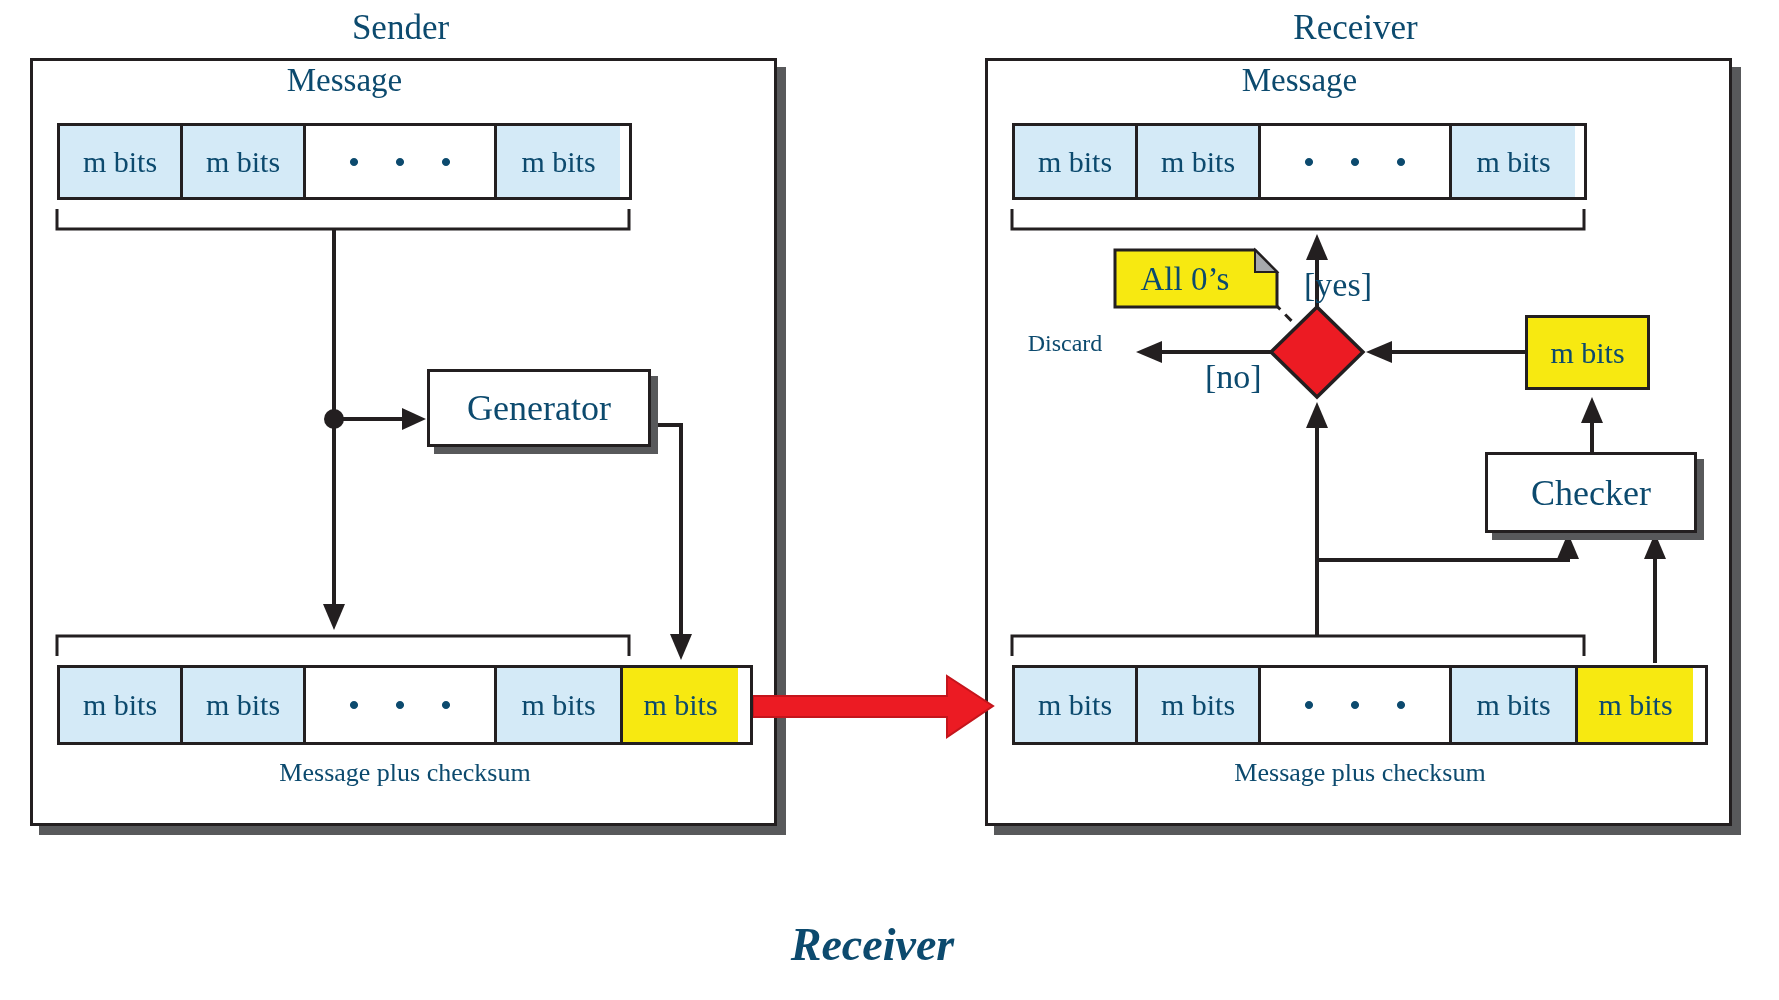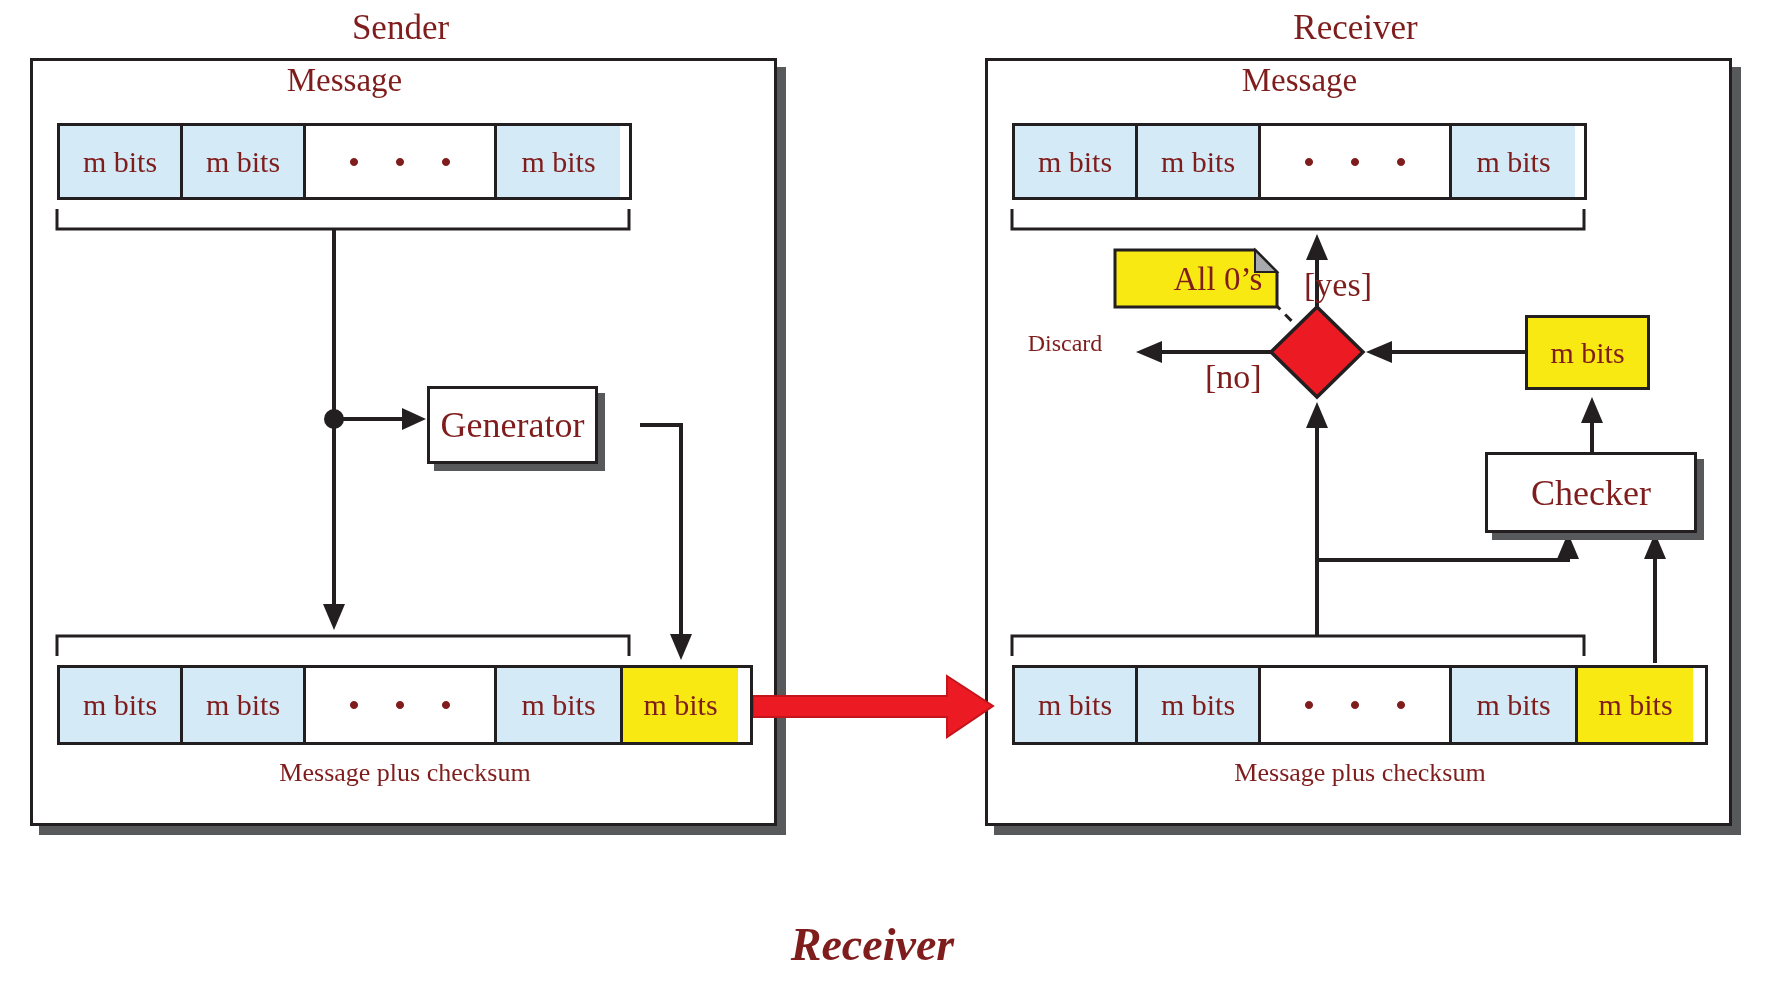--- a/index.html
+++ b/index.html
@@ -1,18 +1,18 @@
 <!DOCTYPE html>
 <html style="--cell_blue: #D4EAF7; --checksum_yellow: #F7E911; --diamond_red: #EC1B23; --arrow_red: #EC1B23; --shadow_gray: #58595B; --note_fold_gray: #A7A9AC;"><head>
 <meta charset="utf-8">
 <style>
   html,body{margin:0;padding:0;background:#ffffff;}
   #stage{
     position:relative;width:1779px;height:1000px;background:#fff;
-    font-family:"Liberation Serif","DejaVu Serif",serif;color:#7f1d1d;overflow:hidden;
+    font-family:"Liberation Serif","DejaVu Serif",serif;color:#0c4a6e;overflow:hidden;
   }
   .panel{
     position:absolute;background:#fff;border:3px solid #231F20;
     box-shadow:9px 9px 0 0 var(--shadow_gray,#58595B);z-index:1;
   }
   .svg-layer{position:absolute;left:0;top:0;z-index:2;pointer-events:none;}
   .txt{position:absolute;z-index:3;white-space:nowrap;}
   .center{text-align:center;}
   .panel-title{font-size:35px;}
   .row-label{font-size:33px;}
@@ -109,21 +109,21 @@
   <div class="txt panel-title center" style="left:30px;top:8px;width:741px;">Sender</div>
   <div class="txt row-label center" style="left:57px;top:62px;width:575px;">Message</div>
 
   <div class="bit-row" style="left:57px;top:123px;width:575px;height:77px;">
     <div class="cell blue" style="flex:0 0 120px;">m bits</div>
     <div class="cell blue" style="flex:0 0 123px;">m bits</div>
     <div class="cell white dots" style="flex:0 0 191px;">• • •</div>
     <div class="cell blue" style="flex:0 0 126px;">m bits</div>
   </div>
 
-  <div class="node" style="left:427px;top:386px;width:171px;height:78px;">Generator</div>
+  <div class="node" style="left:427px;top:369px;width:224px;height:78px;">Generator</div>
 
   <div class="bit-row" style="left:57px;top:665px;width:696px;height:80px;">
     <div class="cell blue" style="flex:0 0 120px;">m bits</div>
     <div class="cell blue" style="flex:0 0 123px;">m bits</div>
     <div class="cell white dots" style="flex:0 0 191px;">• • •</div>
     <div class="cell blue" style="flex:0 0 126px;">m bits</div>
     <div class="cell yellow" style="flex:0 0 118px;">m bits</div>
   </div>
 
   <div class="txt caption center" style="left:57px;top:758px;width:696px;">Message plus checksum</div>
@@ -131,21 +131,21 @@
   <div class="txt panel-title center" style="left:985px;top:8px;width:741px;">Receiver</div>
   <div class="txt row-label center" style="left:1012px;top:62px;width:575px;">Message</div>
 
   <div class="bit-row" style="left:1012px;top:123px;width:575px;height:77px;">
     <div class="cell blue" style="flex:0 0 120px;">m bits</div>
     <div class="cell blue" style="flex:0 0 123px;">m bits</div>
     <div class="cell white dots" style="flex:0 0 191px;">• • •</div>
     <div class="cell blue" style="flex:0 0 126px;">m bits</div>
   </div>
 
-  <div class="note-text" style="left:1148px;top:252px;width:140px;height:54px;">All 0’s</div>
+  <div class="note-text" style="left:1115px;top:252px;width:140px;height:54px;">All 0’s</div>
 
   <div class="txt guard" style="left:1304px;top:266px;">[yes]</div>
   <div class="txt guard" style="left:1205px;top:358px;">[no]</div>
   <div class="txt center" style="left:1000px;top:330px;width:130px;font-size:24px;">Discard</div>
 
   <div class="ybox" style="left:1525px;top:315px;width:125px;height:75px;">m bits</div>
 
   <div class="node" style="left:1485px;top:452px;width:212px;height:81px;">Checker</div>
 
   <div class="bit-row" style="left:1012px;top:665px;width:696px;height:80px;">

